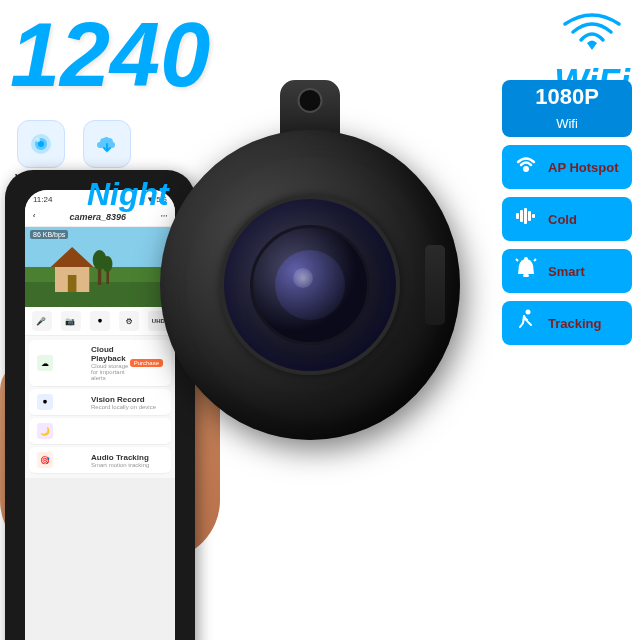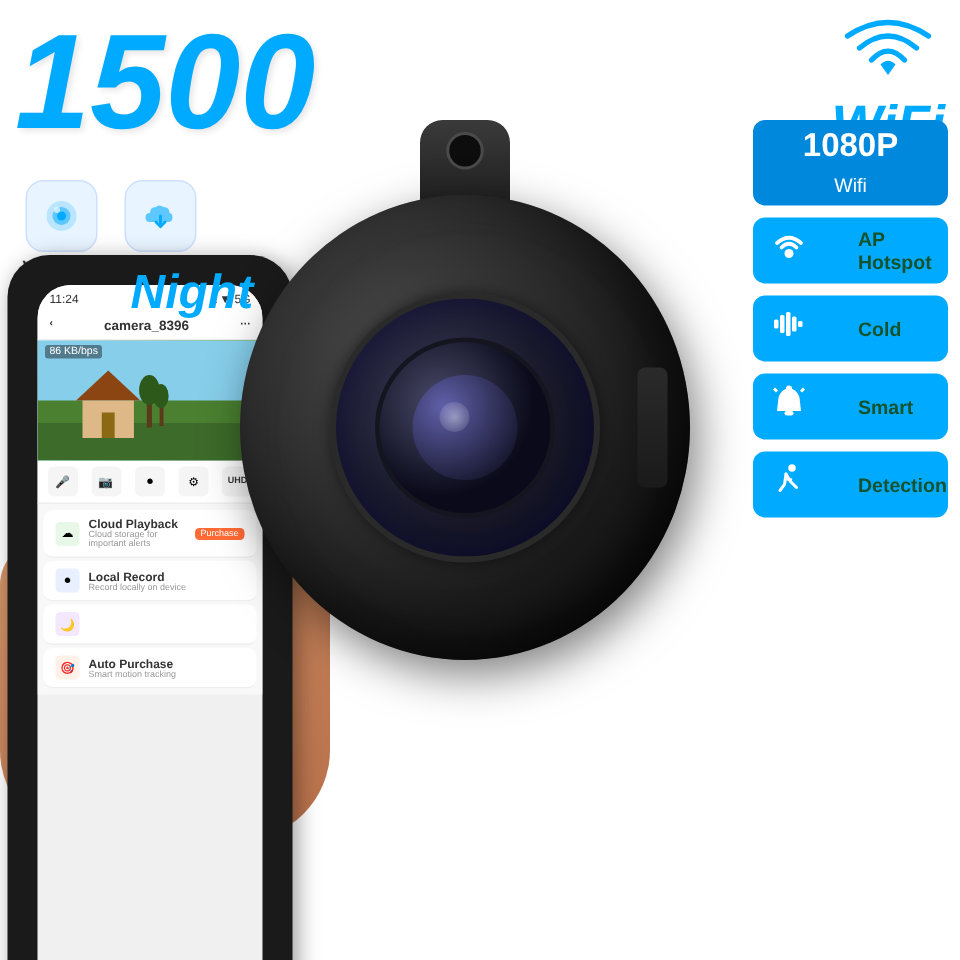--- a/index.html
+++ b/index.html
@@ -172,20 +172,21 @@
       height: 16px;
       border-radius: 3px;
       margin-right: 6px;
       display: flex;
       align-items: center;
       justify-content: center;
       font-size: 8px;
     }
     .phone-menu-text {
       flex: 1;
+      margin-left: 32px;
     }
     .phone-menu-title {
       font-size: 8px;
       font-weight: 700;
       color: #333;
     }
     .phone-menu-subtitle {
       font-size: 6px;
       color: #999;
     }
@@ -334,42 +335,41 @@
     .feature-badge-1080p .badge-big { font-size: 22px; font-weight: 900; color: #fff; line-height: 1; }
     .feature-badge-1080p .badge-small { font-size: 13px; color: #fff; }
     .feature-icon {
       font-size: 22px;
       min-width: 28px;
       text-align: center;
     }
     .feature-label {
       font-size: 13px;
       font-weight: 700;
-      color: #14532d;
-      margin-left: 24px;
+      color: #7f1d1d;
     }
 
     
     .cold-text {
       position: absolute;
       top: 176px;
       left: 87px;
       font-size: 32px;
       font-weight: 900;
       color: #00aaff;
       font-style: italic;
       z-index: 10;
     }
   </style>
 </head>
 <body>
 
 <div class="bg"></div>
 
-<div class="title-1080">1500</div>
+<div class="title-1080">1240</div>
 
 <div class="wifi-badge">
   <div style="font-size:28px; color:#00aaff; line-height:1; font-weight:900; position:relative;">
     
     <svg width="70" height="50" viewBox="0 0 70 50">
       <path d="M35 40 L30 33 Q35 28 40 33 Z" fill="#00aaff"></path>
       <path d="M24 30 Q35 18 46 30" stroke="#00aaff" stroke-width="3.5" fill="none" stroke-linecap="round"></path>
       <path d="M16 22 Q35 6 54 22" stroke="#00aaff" stroke-width="3.5" fill="none" stroke-linecap="round"></path>
       <path d="M8 14 Q35 -4 62 14" stroke="#00aaff" stroke-width="3.5" fill="none" stroke-linecap="round"></path>
     </svg>
@@ -407,21 +407,21 @@
 <div class="phone-container">
   <div class="phone-outer">
     <div class="phone-screen">
 
       <div class="phone-status-bar">
         <span>11:24</span>
         <span>▲▼ <span>5G</span></span>
       </div>
 
       <div class="phone-header">
-        <div style="display:flex; align-items:flex-start; justify-content:space-between;">
+        <div style="display:flex; align-items:flex-start; justify-content:space-between;font-style:italic;">
           <span style="font-size:7px;">‹</span>
           <span>camera_8396</span>
           <span style="font-size:7px;">⋯</span>
         </div>
       </div>
 
       <div class="phone-camera-feed">
         <div class="phone-bitrate">86 KB/bps</div>
         
         <svg width="100%" height="100%" viewBox="0 0 175 80" preserveAspectRatio="none">
@@ -453,31 +453,31 @@
           <div class="phone-menu-icon" style="background:#e8f8e8;">☁</div>
           <div class="phone-menu-text">
             <div class="phone-menu-title">Cloud Playback</div>
             <div class="phone-menu-subtitle">Cloud storage for important alerts</div>
           </div>
           <div class="phone-menu-btn">Purchase</div>
         </div>
         <div class="phone-menu-item">
           <div class="phone-menu-icon" style="background:#e8f0ff;">⏺</div>
           <div class="phone-menu-text">
-            <div class="phone-menu-title">Local Record</div>
+            <div class="phone-menu-title">Vision Record</div>
             <div class="phone-menu-subtitle">Record locally on device</div>
           </div>
         </div>
         <div class="phone-menu-item">
           <div class="phone-menu-icon" style="background:#f3e8ff;">🌙</div>
         </div>
         <div class="phone-menu-item">
           <div class="phone-menu-icon" style="background:#fff0e8;">🎯</div>
           <div class="phone-menu-text">
-            <div class="phone-menu-title">Auto Purchase</div>
+            <div class="phone-menu-title">Audio Tracking</div>
             <div class="phone-menu-subtitle">Smart motion tracking</div>
           </div>
         </div>
       </div>
     </div>
   </div>
 </div>
 
 <div class="camera-main">
 
@@ -546,15 +546,15 @@
 
   <div class="feature-badge">
     <div class="feature-icon">
       <svg width="26" height="26" viewBox="0 0 26 26">
         <circle cx="15" cy="5" r="2.5" fill="white"></circle>
         <path d="M11 9 L10 16 L7 20" stroke="white" stroke-width="2" fill="none" stroke-linecap="round"></path>
         <path d="M11 9 L14 14 L18 18" stroke="white" stroke-width="2" fill="none" stroke-linecap="round"></path>
         <path d="M10 12 L15 13" stroke="white" stroke-width="2" fill="none"></path>
       </svg>
     </div>
-    <div class="feature-label">Detection</div>
+    <div class="feature-label">Tracking</div>
   </div>
 </div>
 
 </body></html>

